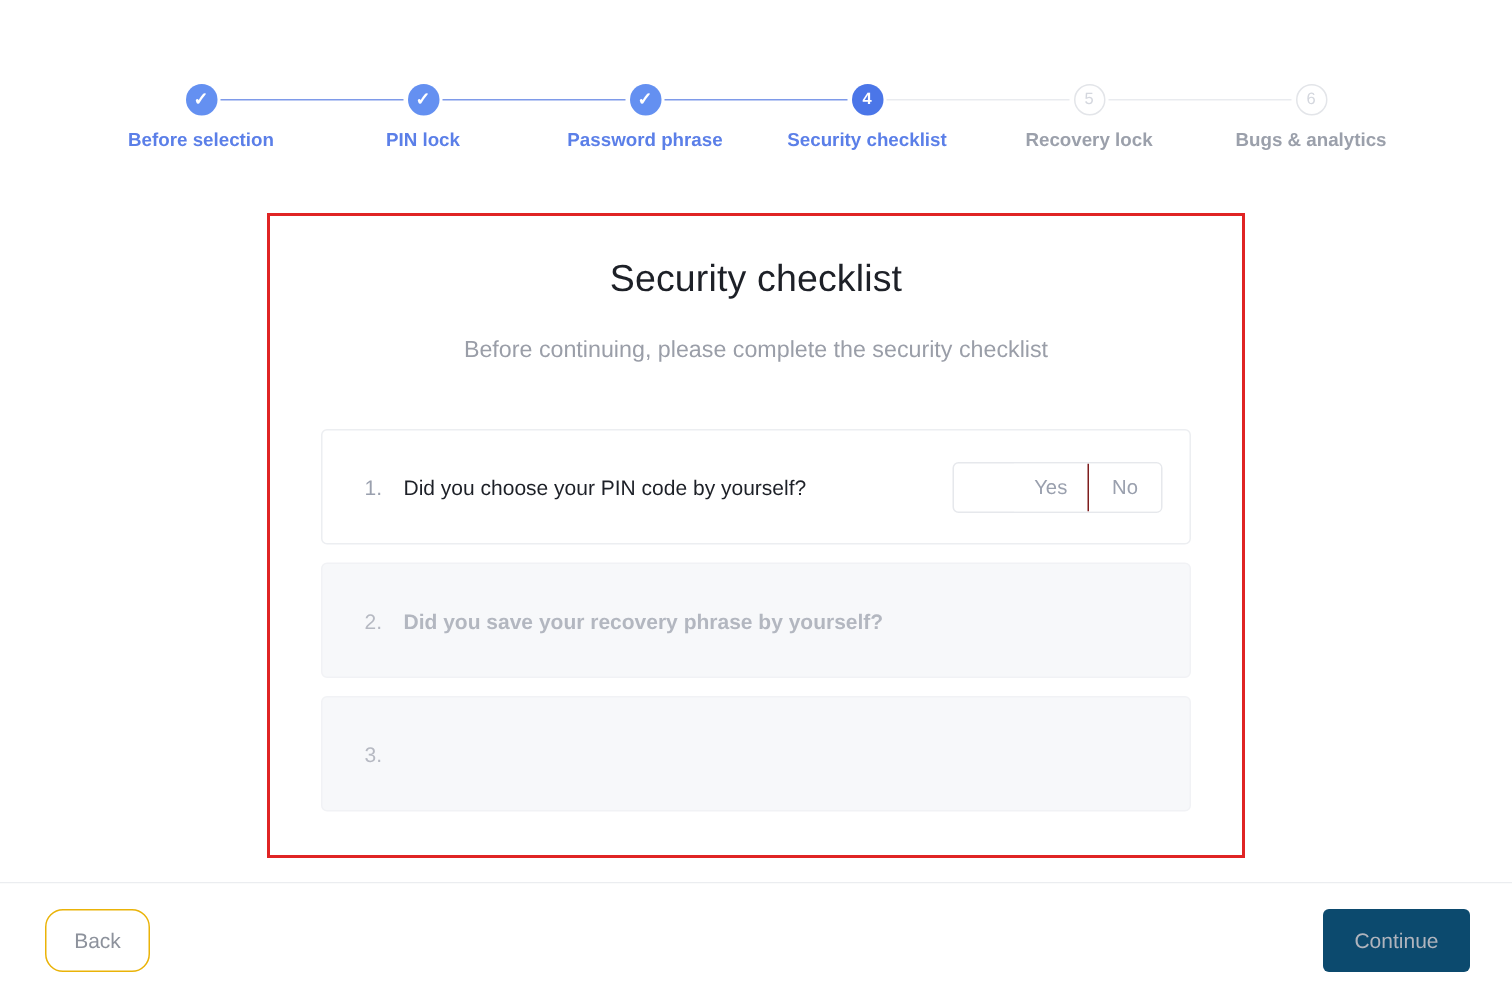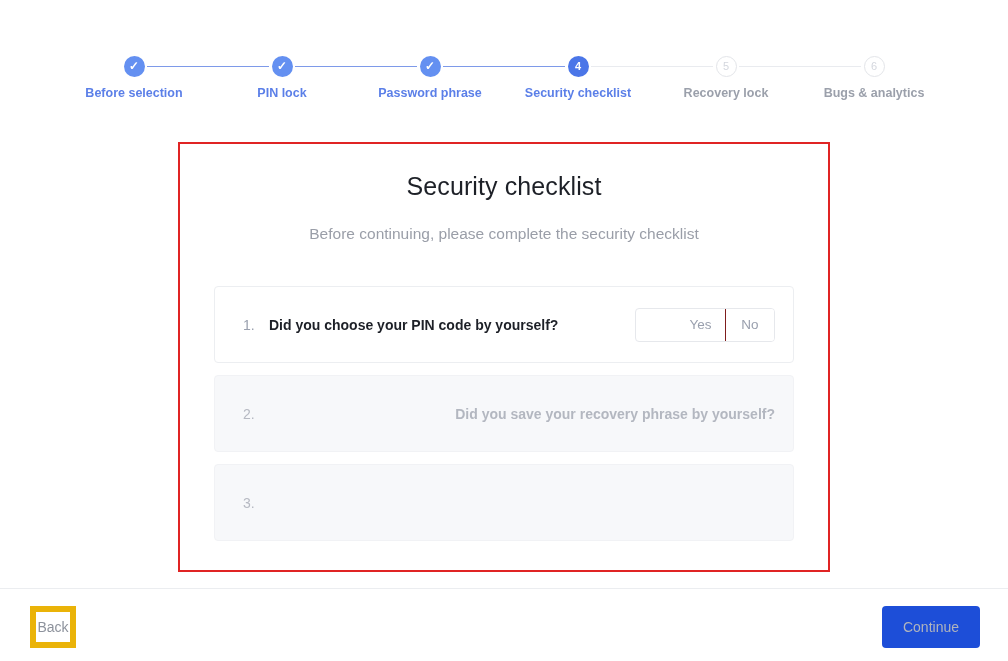--- a/index.html
+++ b/index.html
@@ -170,26 +170,25 @@
     flex: 0 0 auto;
   }
   .check-item.enabled .item-num { color: #9aa0ae; }
 
   .item-text {
     font-size: 14px;
     flex: 1 1 auto;
   }
   .check-item.enabled .item-text {
     color: #1d2027;
-    font-weight: bold;
+    font-weight: normal;
   }
   .check-item.disabled .item-text {
     color: #b3b7c0;
     font-weight: bold;
-    text-align: right;
   }
 
   
   .segmented {
     display: flex;
     flex: 0 0 auto;
     border: 1px solid #e6e8ec;
     border-radius: 4px;
     overflow: hidden;
     height: 34px;
@@ -223,40 +222,40 @@
     top: 589px;
     width: 1008px;
     height: 72px;
     background: #ffffff;
   }
 
   .btn-back {
     position: absolute;
     left: 30px;
     top: 17px;
-    width: 46px;
+    width: 70px;
     height: 42px;
-    border: 6px solid #eab308;
-    border-radius: 0;
+    border: 1px solid #eab308;
+    border-radius: 12px;
     background: #ffffff;
     color: #8d929c;
     font-size: 14px;
     font-family: "Liberation Sans", sans-serif;
     cursor: pointer;
   }
 
   .btn-continue {
     position: absolute;
     right: 28px;
     top: 17px;
     width: 98px;
     height: 42px;
     border: none;
     border-radius: 4px;
-    background: #1d4ed8;
+    background: #0c4a6e;
     color: #b0b4bd;
     font-size: 14px;
     font-family: "Liberation Sans", sans-serif;
     cursor: default;
   }
 </style>
 </head>
 <body>
 
 <div class="app">

